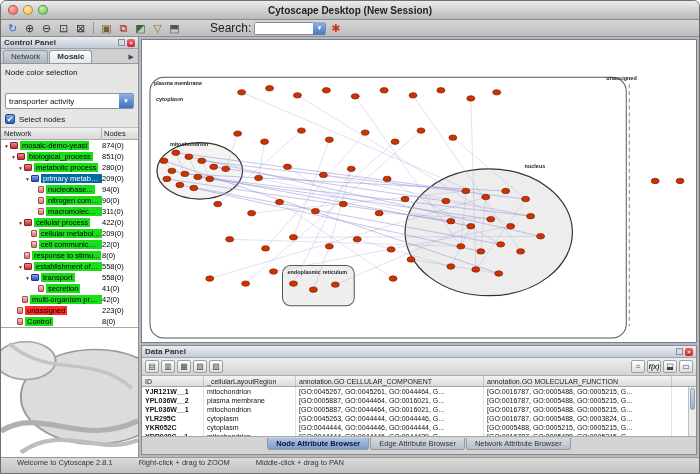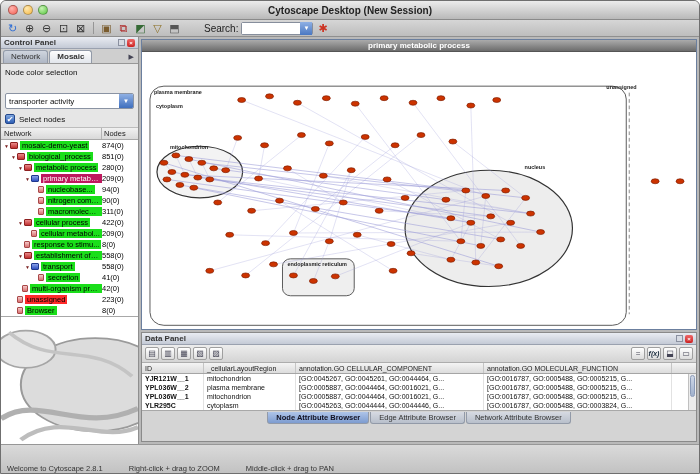--- a/index.html
+++ b/index.html
@@ -13,21 +13,21 @@
   .light.red { background:radial-gradient(circle at 35% 30%, #ffb3ad, #f25e52); }
   .light.yellow { background:radial-gradient(circle at 35% 30%, #ffe9b0, #f6b844); }
   .light.green { background:radial-gradient(circle at 35% 30%, #c7f3b2, #57c53f); }
   .title { position:absolute; left:0; right:0; text-align:center; font-size:10px; font-weight:bold; color:#222; }
 
   
   .toolbar { height:17px; flex:none; background:linear-gradient(#d6d6d6,#bdbdbd); border-bottom:1px solid #8f8f8f; display:flex; align-items:center; padding:0 4px; }
   .ticons { display:flex; align-items:center; gap:2px; }
   .tbi { width:15px; height:14px; text-align:center; font-size:11px; line-height:14px; cursor:default; }
   .tsep { width:1px; height:12px; background:#969696; margin:0 3px; }
-  .search-label { font-size:10px; color:#222; margin-left:22px; margin-right:3px; }
+  .search-label { font-size:12px; color:#222; margin-left:28px; margin-right:3px; }
   .search-wrap { display:flex; align-items:center; border:1px solid #868e9c; background:#fff; border-radius:2px; height:13px; }
   .search-input { width:58px; height:11px; border:none; outline:none; font-size:8px; padding:0 2px; font-family:"Liberation Sans",sans-serif; }
   .search-dd { width:12px; height:13px; background:linear-gradient(#8fb0e4,#4a78c2); color:#fff; font-size:6px; line-height:13px; text-align:center; }
   .search-config { font-size:11px; color:#cc3322; margin-left:5px; }
 
   
   .main { flex:1; display:flex; min-height:0; background:#b9b9b9; }
 
   
   .control-panel { width:138px; flex:none; background:#e6e6e6; border-right:1px solid #8f8f8f; display:flex; flex-direction:column; min-height:0; }
@@ -53,21 +53,21 @@
   .tree { flex:none; background:#fff; border-bottom:1px solid #a8a8a8; overflow:hidden; }
   .tree-row { height:11px; display:flex; align-items:center; font-size:7.5px; white-space:nowrap; overflow:hidden; }
   .tw { width:7px; flex:none; font-size:5px; color:#7a2020; text-align:center; }
   .ticon { width:8px; height:7px; flex:none; margin-right:2px; border-radius:1px; }
   .ticon.folder-red { background:linear-gradient(#ea8a8a,#c03030); border:1px solid #8e2020; }
   .ticon.folder-blue { background:linear-gradient(#8aa2ea,#3050c0); border:1px solid #20388e; }
   .ticon.doc { background:linear-gradient(#f6c9c9,#d87070); border:1px solid #a84848; width:6px; }
   .tlabel { padding:0 2px; color:#000; min-width:0; overflow:hidden; text-overflow:ellipsis; }
   .tlabel.green { background:#1ade1a; }
   .tlabel.red { background:#ff2a2a; }
-  .tlabel.selected { background:#be185d; color:#fff; }
+  .tlabel.selected { background:#0369a1; color:#fff; }
   .tcount { margin-left:auto; width:36px; flex:none; color:#000; }
   .birdseye { flex:1; background:#fff; position:relative; overflow:hidden; min-height:0; }
   .birdseye svg { position:absolute; inset:0; width:100%; height:100%; }
 
   
   .right-col { flex:1; display:flex; flex-direction:column; min-width:0; padding:2px; background:#b9b9b9; }
   .network-frame { flex:1; border:1px solid #6b7f9e; display:flex; flex-direction:column; min-height:0; background:#fff; }
   .frame-title { height:12px; flex:none; background:linear-gradient(#ababab,#6c6c6c); color:#fff; font-size:8px; font-weight:bold; display:flex; align-items:center; justify-content:center; border-bottom:1px solid #555; }
   .net-canvas { flex:1; position:relative; background:#fff; min-height:0; }
   .net-canvas svg { position:absolute; inset:0; width:100%; height:100%; }
@@ -84,26 +84,26 @@
   .c0 { width:62px; flex:none; }
   .c1 { width:92px; flex:none; }
   .c2 { width:188px; flex:none; }
   .c3 { width:188px; flex:none; }
   .cfill { flex:1; border-right:none; }
   .dt-row { display:flex; height:9px; flex:none; font-size:7px; color:#111; }
   .dt-row .dt-cell { border-right:1px solid #e2e2e2; }
   .dt-row .c0 { font-weight:bold; }
   .dt-scroll { position:absolute; right:0; top:11px; bottom:0; width:8px; background:#ececec; border-left:1px solid #c0c0c0; }
   .dt-thumb { position:absolute; top:1px; left:1px; right:1px; height:22px; background:linear-gradient(#cfd8e8,#9fb0cc); border:1px solid #8b9bb8; border-radius:3px; }
-  .dp-tabs { height:30px; flex:none; display:flex; justify-content:center; align-items:flex-start; gap:1px; background:#d4d4d4; padding-top:1px; }
+  .dp-tabs { height:17px; flex:none; display:flex; justify-content:center; align-items:flex-start; gap:1px; background:#d4d4d4; padding-top:1px; }
   .dp-tab { font-size:7.5px; padding:1px 8px 1px; border:1px solid #929aa8; border-top:none; border-radius:0 0 3px 3px; background:linear-gradient(#d6dae2,#b8bfcb); color:#333; }
   .dp-tab.active { background:linear-gradient(#aec4e8,#7d9cd0); font-weight:bold; color:#112; }
 
   
-  .statusbar { height:29px; flex:none; background:linear-gradient(#dadada,#c2c2c2); border-top:1px solid #979797; display:flex; align-items:flex-end; font-size:7.5px; color:#333; padding:0 6px; }
+  .statusbar { height:16px; flex:none; background:linear-gradient(#dadada,#c2c2c2); border-top:1px solid #979797; display:flex; align-items:flex-start; font-size:7.5px; color:#333; padding:0 16px; }
   .status-item + .status-item { margin-left:26px; }
   svg text { font-family:"Liberation Sans",sans-serif; }
 </style>
 </head>
 <body>
 
 <div class="window">
 
   <div class="titlebar">
     <div class="traffic">
@@ -214,20 +214,26 @@
             <span class="ticon folder-red"></span>
             <span class="tlabel green">cellular process</span>
             <span class="tcount">422(0)</span>
           </div>
           <div class="tree-row" style="padding-left: 23px;">
             <span class="tw"></span>
             <span class="ticon doc"></span>
             <span class="tlabel green">cellular metabol...</span>
             <span class="tcount">209(0)</span>
           </div>
+          <div class="tree-row" style="padding-left: 23px;">
+            <span class="tw"></span>
+            <span class="ticon doc"></span>
+            <span class="tlabel green">cell communicat...</span>
+            <span class="tcount">22(0)</span>
+          </div>
           <div class="tree-row" style="padding-left: 16px;">
             <span class="tw"></span>
             <span class="ticon doc"></span>
             <span class="tlabel green">response to stimu...</span>
             <span class="tcount">8(0)</span>
           </div>
           <div class="tree-row" style="padding-left: 16px;">
             <span class="tw">▼</span>
             <span class="ticon folder-red"></span>
             <span class="tlabel green">establishment of lo...</span>
@@ -253,39 +259,38 @@
           </div>
           <div class="tree-row" style="padding-left: 9px;">
             <span class="tw"></span>
             <span class="ticon doc"></span>
             <span class="tlabel red">unassigned</span>
             <span class="tcount">223(0)</span>
           </div>
           <div class="tree-row" style="padding-left: 9px;">
             <span class="tw"></span>
             <span class="ticon doc"></span>
-            <span class="tlabel green">Browser</span>
+            <span class="tlabel green">Control</span>
             <span class="tcount">8(0)</span>
           </div>
         </div>
       <div class="birdseye">
         <svg viewBox="0 0 138 150" preserveAspectRatio="none">
           <ellipse cx="95" cy="80" rx="75" ry="55" fill="#dcdcdc" stroke="#9a9a9a" stroke-width="2"></ellipse>
           <ellipse cx="25" cy="38" rx="30" ry="22" fill="#e6e6e6" stroke="#a5a5a5" stroke-width="2"></ellipse>
           <path d="M0 120 C 40 90, 80 140, 138 108" stroke="#b0b0b0" stroke-width="6" fill="none"></path>
           <path d="M8 18 C 50 60, 90 28, 132 70" stroke="#c4c4c4" stroke-width="4" fill="none"></path>
           <path d="M20 145 C 60 110, 100 150, 138 130" stroke="#bdbdbd" stroke-width="5" fill="none"></path>
         </svg>
       </div>
     </div>
 
     <div class="right-col">
 
       <div class="network-frame">
-        <div class="frame-title">primary metabolic process</div>
         <div class="net-canvas">
           <svg viewBox="0 0 556 300" preserveAspectRatio="none">
               <rect x="8" y="37" width="478" height="259" rx="14" fill="none" stroke="#555" stroke-width="1"></rect>
               <ellipse cx="58" cy="130" rx="43" ry="28" fill="#f3f3f3" stroke="#333" stroke-width="1.2"></ellipse>
               <ellipse cx="348" cy="191" rx="84" ry="63" fill="#ededed" stroke="#333" stroke-width="1.2"></ellipse>
               <rect x="141" y="224" width="72" height="40" rx="8" fill="#efefef" stroke="#555" stroke-width="1"></rect>
               <line x1="489" y1="44" x2="489" y2="284" stroke="#888" stroke-width="1" stroke-dasharray="4 3"></line>
               <line x1="34" y1="112" x2="325" y2="150" stroke="#9b9bd8" stroke-width="0.9" opacity="0.65"></line>
               <line x1="60" y1="120" x2="385" y2="158" stroke="#9b9bd8" stroke-width="0.9" opacity="0.65"></line>
               <line x1="30" y1="130" x2="330" y2="185" stroke="#9b9bd8" stroke-width="0.9" opacity="0.65"></line>

